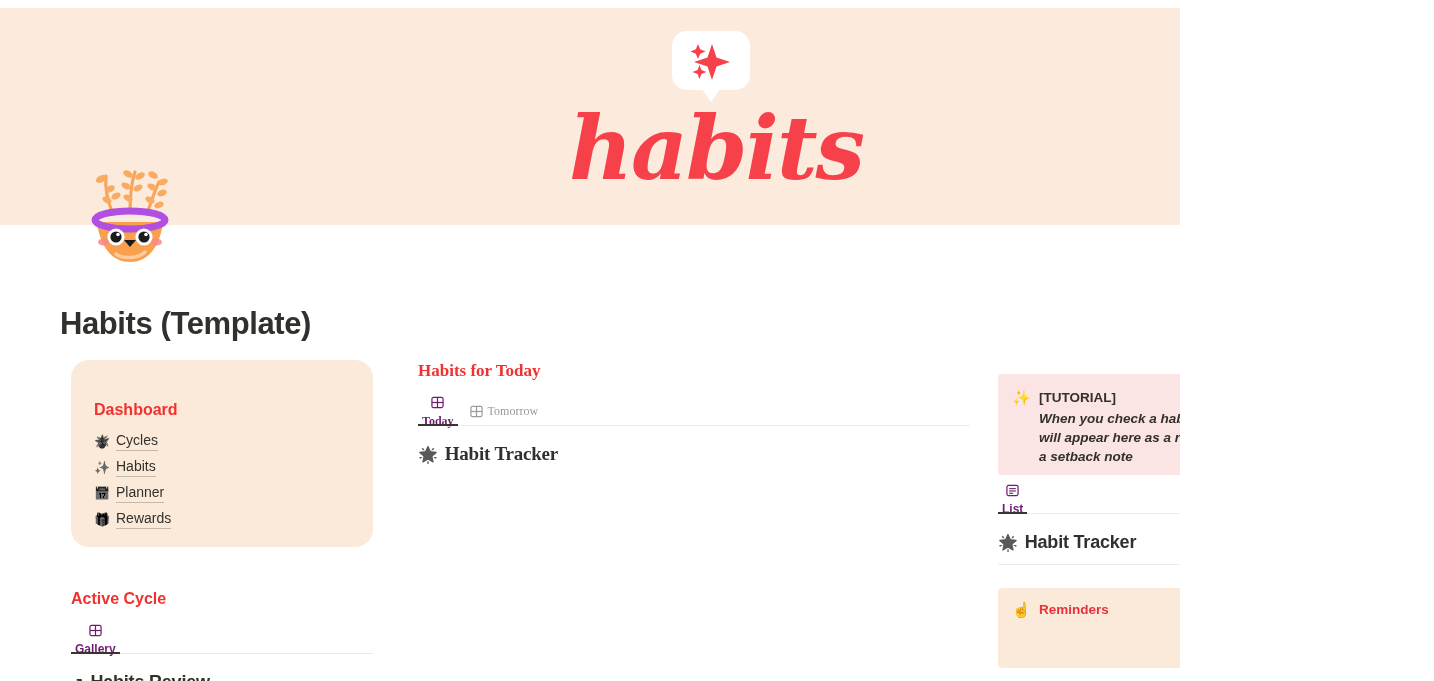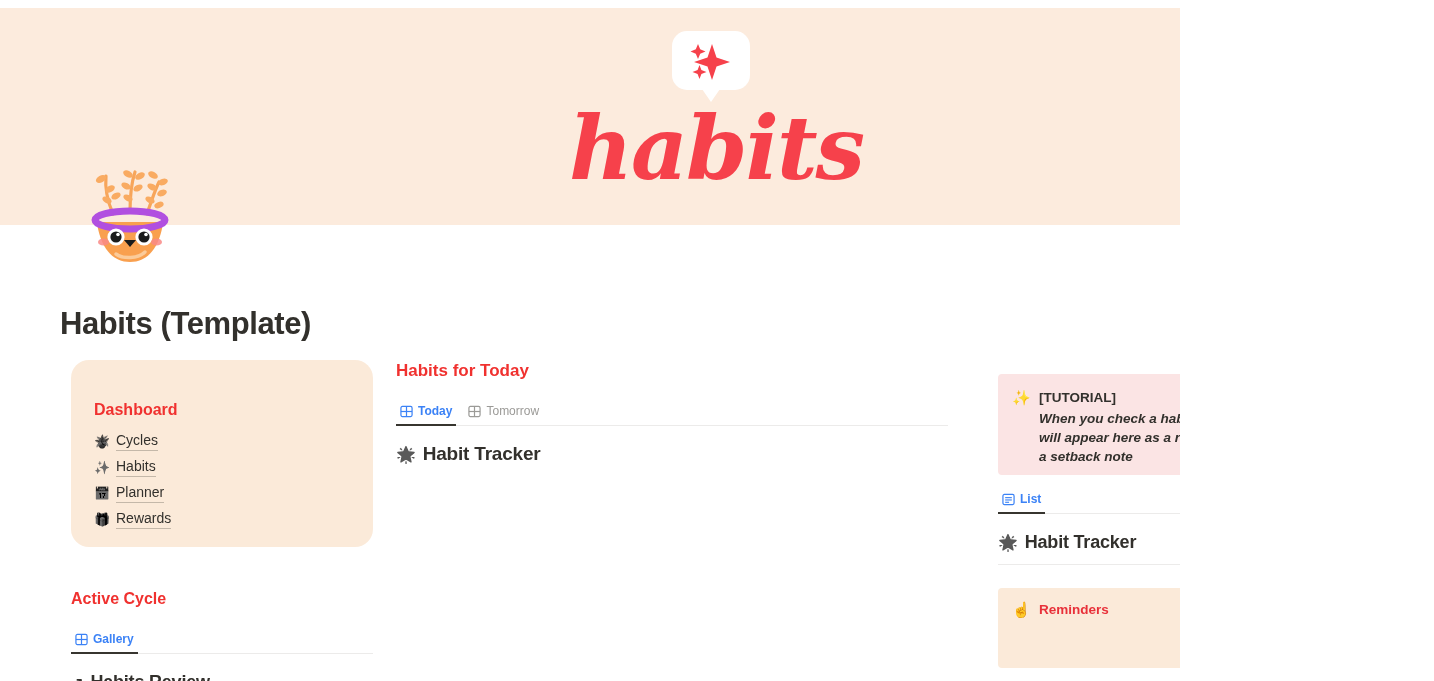--- a/index.html
+++ b/index.html
@@ -122,21 +122,21 @@
   .columns {
     position: absolute;
     left: 71px;
     top: 135px;
     width: 1280px;
     height: 321px;
   }
 
   .col { position: absolute; top: 0; }
   .col-left   { left: 0;    width: 302px; }
-  .col-mid    { left: 325px; width: 552px; }
+  .col-mid    { left: 347px; width: 552px; font-family: Liberation Serif, serif; }
   .col-right  { left: 927px; width: 353px; }
 
   
   .callout {
     border-radius: 4px;
     padding: 14px 16px 14px 14px;
   }
   .callout-peach { background: #fbead9; }
   .callout-pink  { background: #fbe4e4; }
 
@@ -221,21 +221,21 @@
     position: relative;
     display: flex;
     align-items: center;
     gap: 5px;
     height: 30px;
     padding: 0 4px;
     font-size: 12px;
     color: #9b9a97;
     white-space: nowrap;
   }
-  .tab.active { color: #3b82f6; font-weight: bold; }
+  .tab.active { color: #701a75; font-weight: bold; flex-direction: column; }
   .tab.active:after {
     content: "";
     position: absolute;
     left: 0; right: 0; bottom: 0;
     height: 2px;
     background: #37352f;
     z-index: 2;
   }
   .tab-icon {
     width: 13px; height: 13px;

